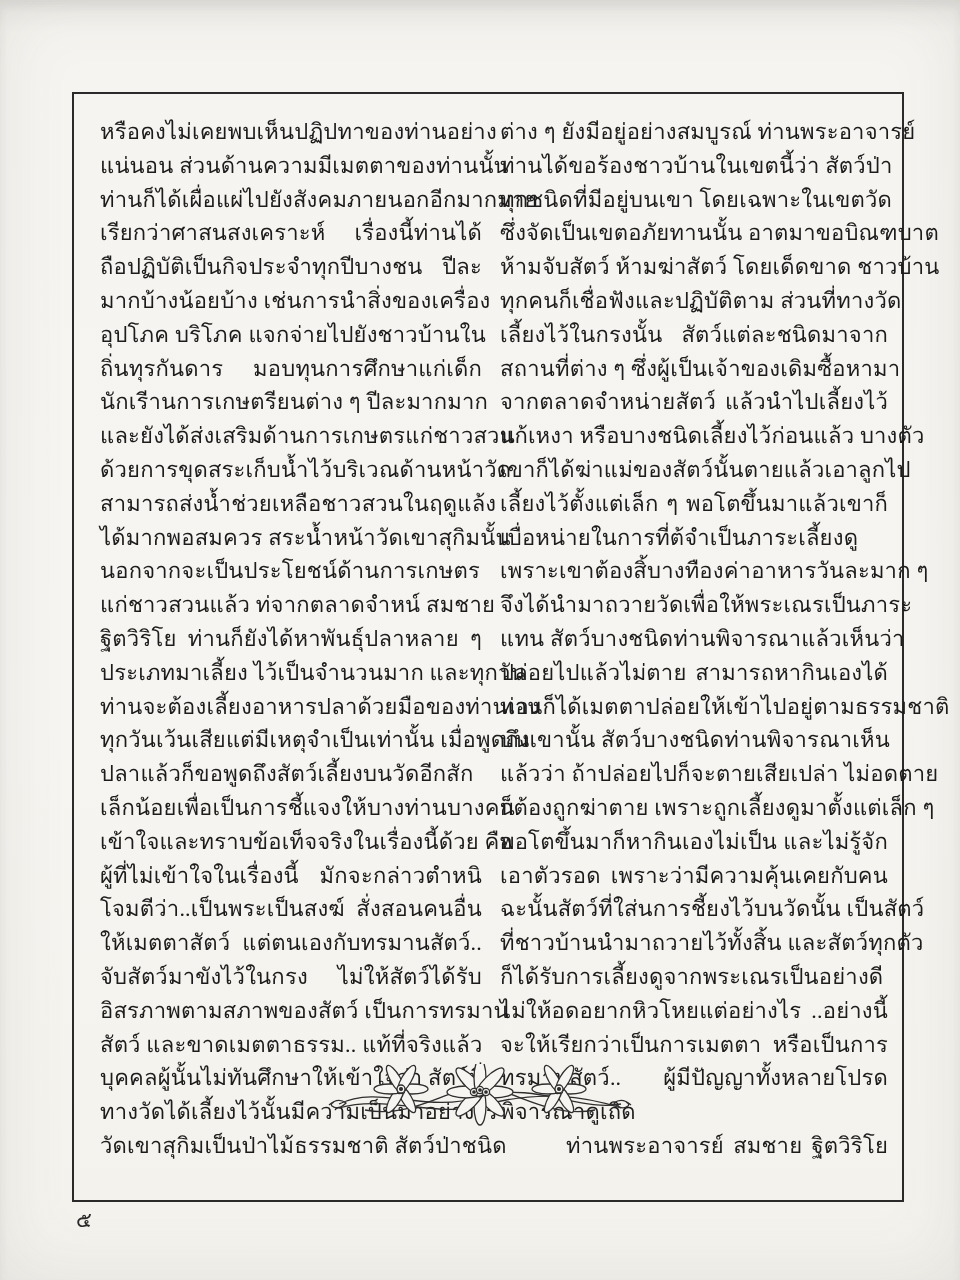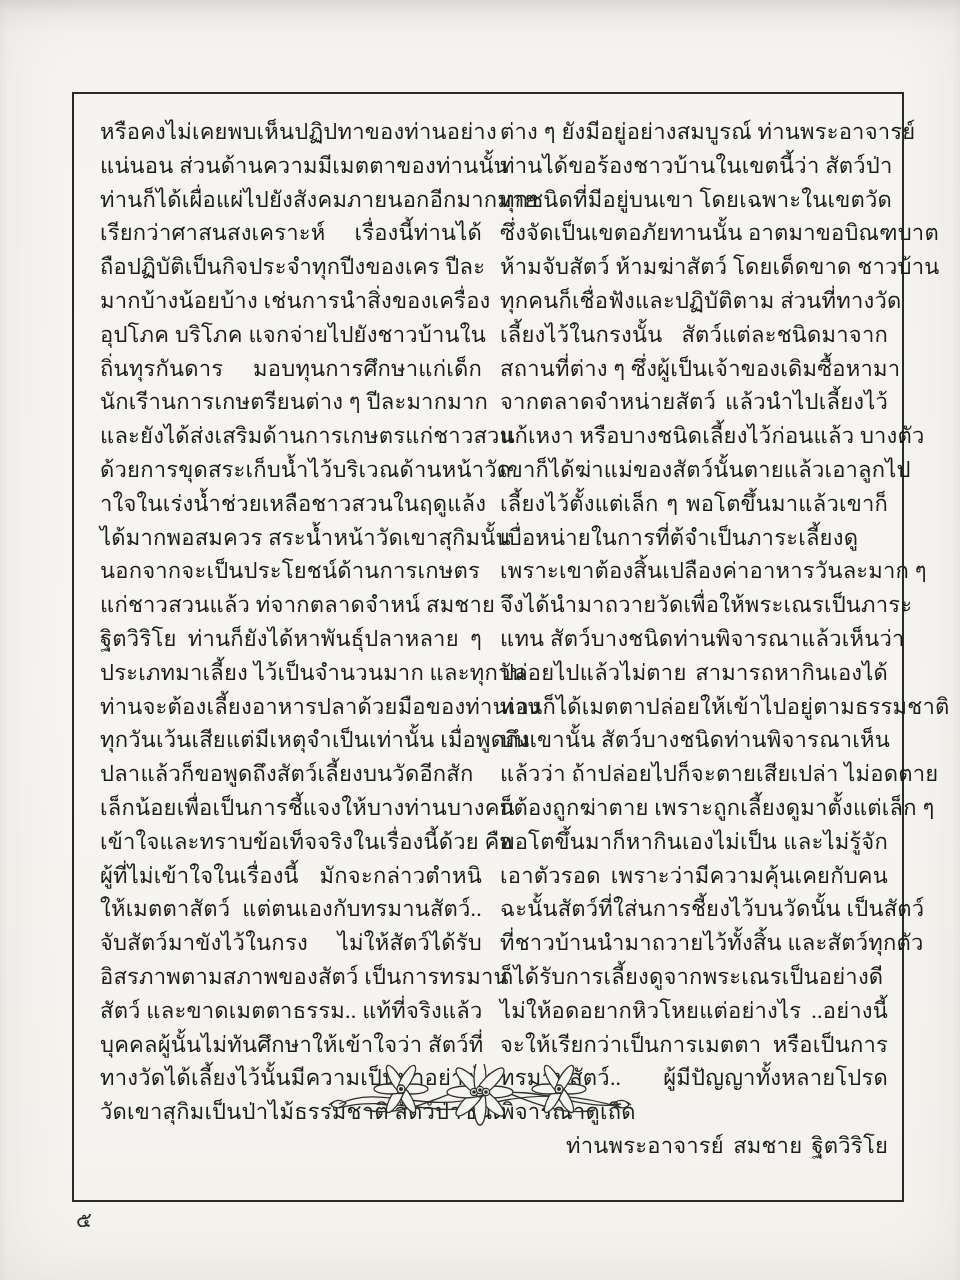--- a/index.html
+++ b/index.html
@@ -52,39 +52,40 @@
 
 <div class="scan-vignette"></div>
 
 <div class="frame">
   <div class="columns">
     <div class="col left-col">
         <div class="tline">หรือคงไม่เคยพบเห็นปฏิปทาของท่านอย่าง</div>
         <div class="tline">แน่นอน ส่วนด้านความมีเมตตาของท่านนั้น</div>
         <div class="tline">ท่านก็ได้เผื่อแผ่ไปยังสังคมภายนอกอีกมากมาย</div>
         <div class="tline">เรียกว่าศาสนสงเคราะห์ เรื่องนี้ท่านได้</div>
-        <div class="tline">ถือปฏิบัติเป็นกิจประจำทุกปีงของเคร ปีละ</div>
+        <div class="tline">ถือปฏิบัติเป็นกิจประจำทุกปีบางชน ปีละ</div>
         <div class="tline">มากบ้างน้อยบ้าง เช่นการนำสิ่งของเครื่อง</div>
         <div class="tline">อุปโภค บริโภค แจกจ่ายไปยังชาวบ้านใน</div>
         <div class="tline">ถิ่นทุรกันดาร มอบทุนการศึกษาแก่เด็ก</div>
         <div class="tline">นักเรีานการเกษตรียนต่าง ๆ ปีละมากมาก</div>
         <div class="tline">และยังได้ส่งเสริมด้านการเกษตรแก่ชาวสวน</div>
         <div class="tline">ด้วยการขุดสระเก็บน้ำไว้บริเวณด้านหน้าวัด</div>
-        <div class="tline">าใจในเร่งน้ำช่วยเหลือชาวสวนในฤดูแล้ง</div>
+        <div class="tline">สามารถส่งน้ำช่วยเหลือชาวสวนในฤดูแล้ง</div>
         <div class="tline">ได้มากพอสมควร สระน้ำหน้าวัดเขาสุกิมนั้น</div>
         <div class="tline">นอกจากจะเป็นประโยชน์ด้านการเกษตร</div>
         <div class="tline">แก่ชาวสวนแล้ว ท่จากตลาดจำหน์ สมชาย</div>
         <div class="tline">ฐิตวิริโย ท่านก็ยังได้หาพันธุ์ปลาหลาย ๆ</div>
         <div class="tline">ประเภทมาเลี้ยง ไว้เป็นจำนวนมาก และทุกวัน</div>
         <div class="tline">ท่านจะต้องเลี้ยงอาหารปลาด้วยมือของท่านเอง</div>
         <div class="tline">ทุกวันเว้นเสียแต่มีเหตุจำเป็นเท่านั้น เมื่อพูดถึง</div>
         <div class="tline">ปลาแล้วก็ขอพูดถึงสัตว์เลี้ยงบนวัดอีกสัก</div>
         <div class="tline">เล็กน้อยเพื่อเป็นการชี้แจงให้บางท่านบางคน</div>
         <div class="tline">เข้าใจและทราบข้อเท็จจริงในเรื่องนี้ด้วย คือ</div>
         <div class="tline">ผู้ที่ไม่เข้าใจในเรื่องนี้ มักจะกล่าวตำหนิ</div>
+        <div class="tline">โจมตีว่า..เป็นพระเป็นสงฆ์ สั่งสอนคนอื่น</div>
         <div class="tline">ให้เมตตาสัตว์ แต่ตนเองกับทรมานสัตว์..</div>
         <div class="tline">จับสัตว์มาขังไว้ในกรง ไม่ให้สัตว์ได้รับ</div>
         <div class="tline">อิสรภาพตามสภาพของสัตว์ เป็นการทรมาน</div>
         <div class="tline">สัตว์ และขาดเมตตาธรรม.. แท้ที่จริงแล้ว</div>
         <div class="tline">บุคคลผู้นั้นไม่ทันศึกษาให้เข้าใจว่า สัตว์ที่</div>
         <div class="tline">ทางวัดได้เลี้ยงไว้นั้นมีความเป็นมาอย่างไร</div>
         <div class="tline">วัดเขาสุกิมเป็นป่าไม้ธรรมชาติ สัตว์ป่าชนิด</div>
       </div>
     <div class="col right-col">
       <div>
@@ -94,21 +95,21 @@
           <div class="tline">ซึ่งจัดเป็นเขตอภัยทานนั้น อาตมาขอบิณฑบาต</div>
           <div class="tline">ห้ามจับสัตว์ ห้ามฆ่าสัตว์ โดยเด็ดขาด ชาวบ้าน</div>
           <div class="tline">ทุกคนก็เชื่อฟังและปฏิบัติตาม ส่วนที่ทางวัด</div>
           <div class="tline">เลี้ยงไว้ในกรงนั้น สัตว์แต่ละชนิดมาจาก</div>
           <div class="tline">สถานที่ต่าง ๆ ซึ่งผู้เป็นเจ้าของเดิมซื้อหามา</div>
           <div class="tline">จากตลาดจำหน่ายสัตว์ แล้วนำไปเลี้ยงไว้</div>
           <div class="tline">แก้เหงา หรือบางชนิดเลี้ยงไว้ก่อนแล้ว บางตัว</div>
           <div class="tline">เขาก็ได้ฆ่าแม่ของสัตว์นั้นตายแล้วเอาลูกไป</div>
           <div class="tline">เลี้ยงไว้ตั้งแต่เล็ก ๆ พอโตขึ้นมาแล้วเขาก็</div>
           <div class="tline">เบื่อหน่ายในการที่ต้จำเป็นภาระเลี้ยงดู</div>
-          <div class="tline">เพราะเขาต้องสิ้นเปลืองค่าอาหารวันละมาก ๆ</div>
+          <div class="tline">เพราะเขาต้องสิ้บางทืองค่าอาหารวันละมาก ๆ</div>
           <div class="tline">จึงได้นำมาถวายวัดเพื่อให้พระเณรเป็นภาระ</div>
           <div class="tline">แทน สัตว์บางชนิดท่านพิจารณาแล้วเห็นว่า</div>
           <div class="tline">ปล่อยไปแล้วไม่ตาย สามารถหากินเองได้</div>
           <div class="tline">ท่านก็ได้เมตตาปล่อยให้เข้าไปอยู่ตามธรรมชาติ</div>
           <div class="tline">บนเขานั้น สัตว์บางชนิดท่านพิจารณาเห็น</div>
           <div class="tline">แล้วว่า ถ้าปล่อยไปก็จะตายเสียเปล่า ไม่อดตาย</div>
           <div class="tline">ก็ต้องถูกฆ่าตาย เพราะถูกเลี้ยงดูมาตั้งแต่เล็ก ๆ</div>
           <div class="tline">พอโตขึ้นมาก็หากินเองไม่เป็น และไม่รู้จัก</div>
           <div class="tline">เอาตัวรอด เพราะว่ามีความคุ้นเคยกับคน</div>
           <div class="tline">ฉะนั้นสัตว์ที่ใส่นการชี้ยงไว้บนวัดนั้น เป็นสัตว์</div>

